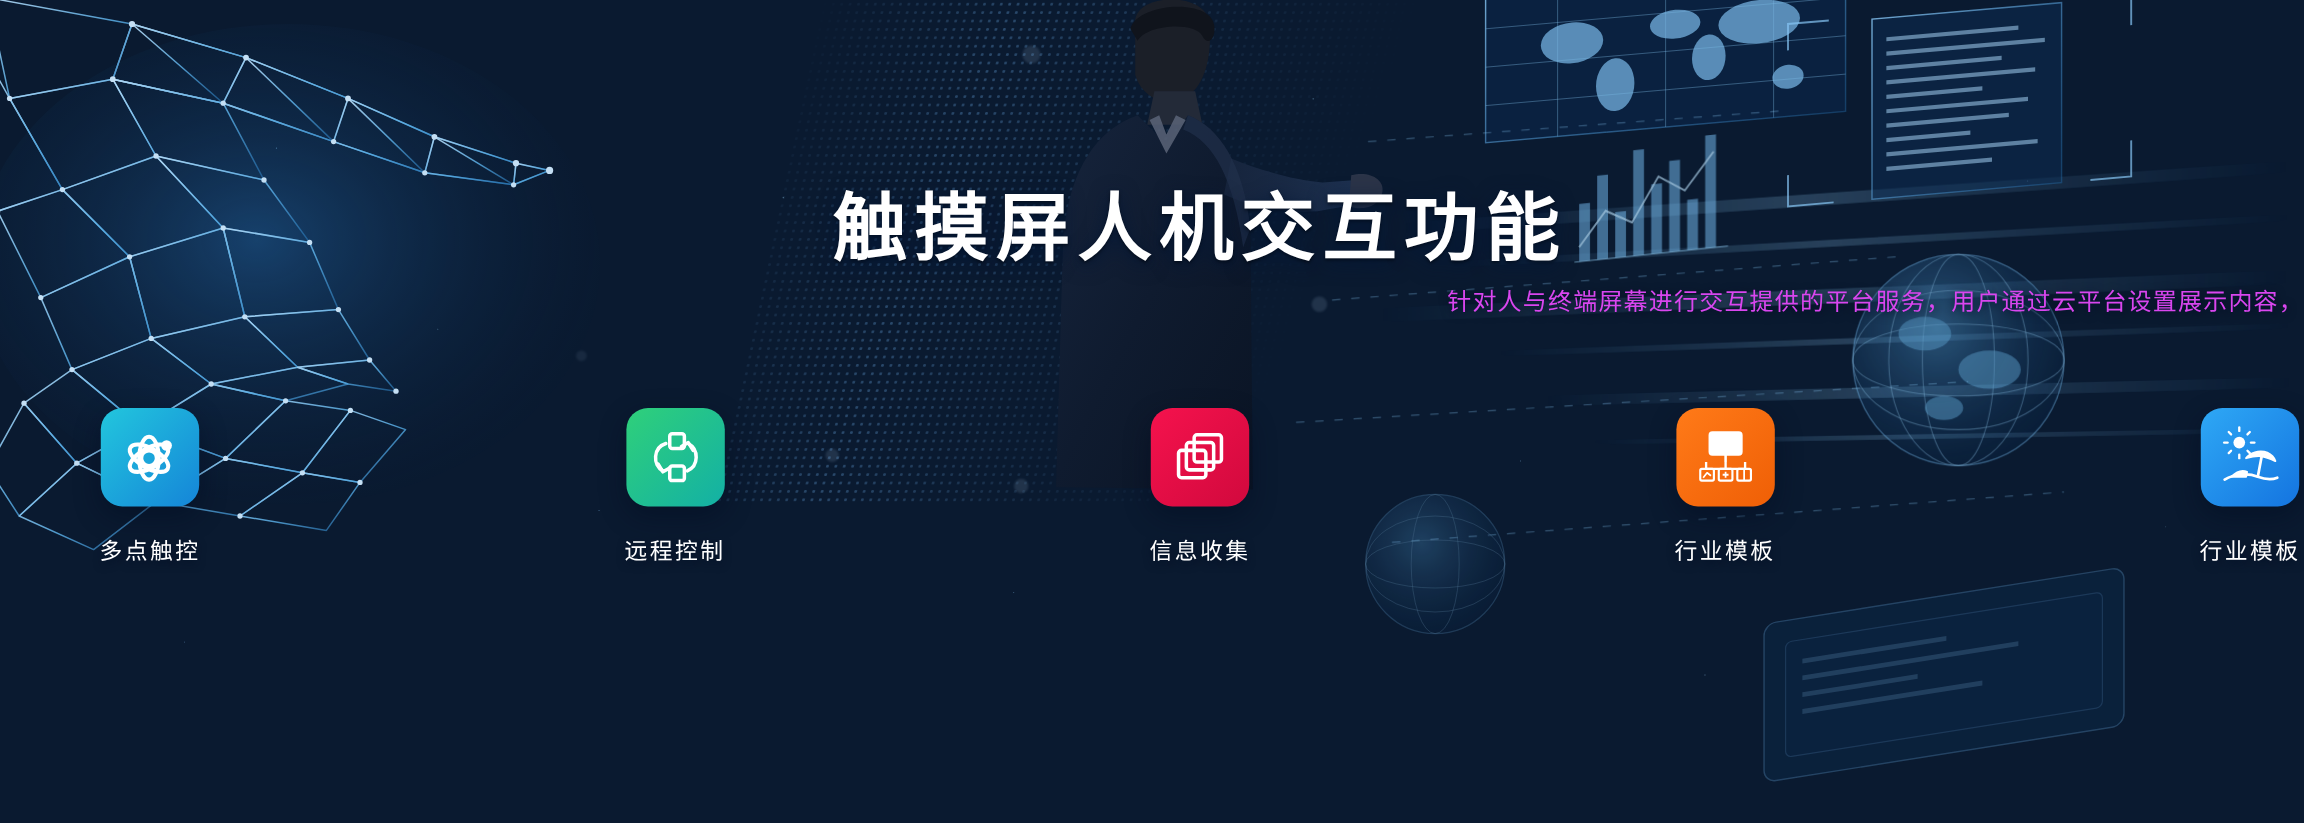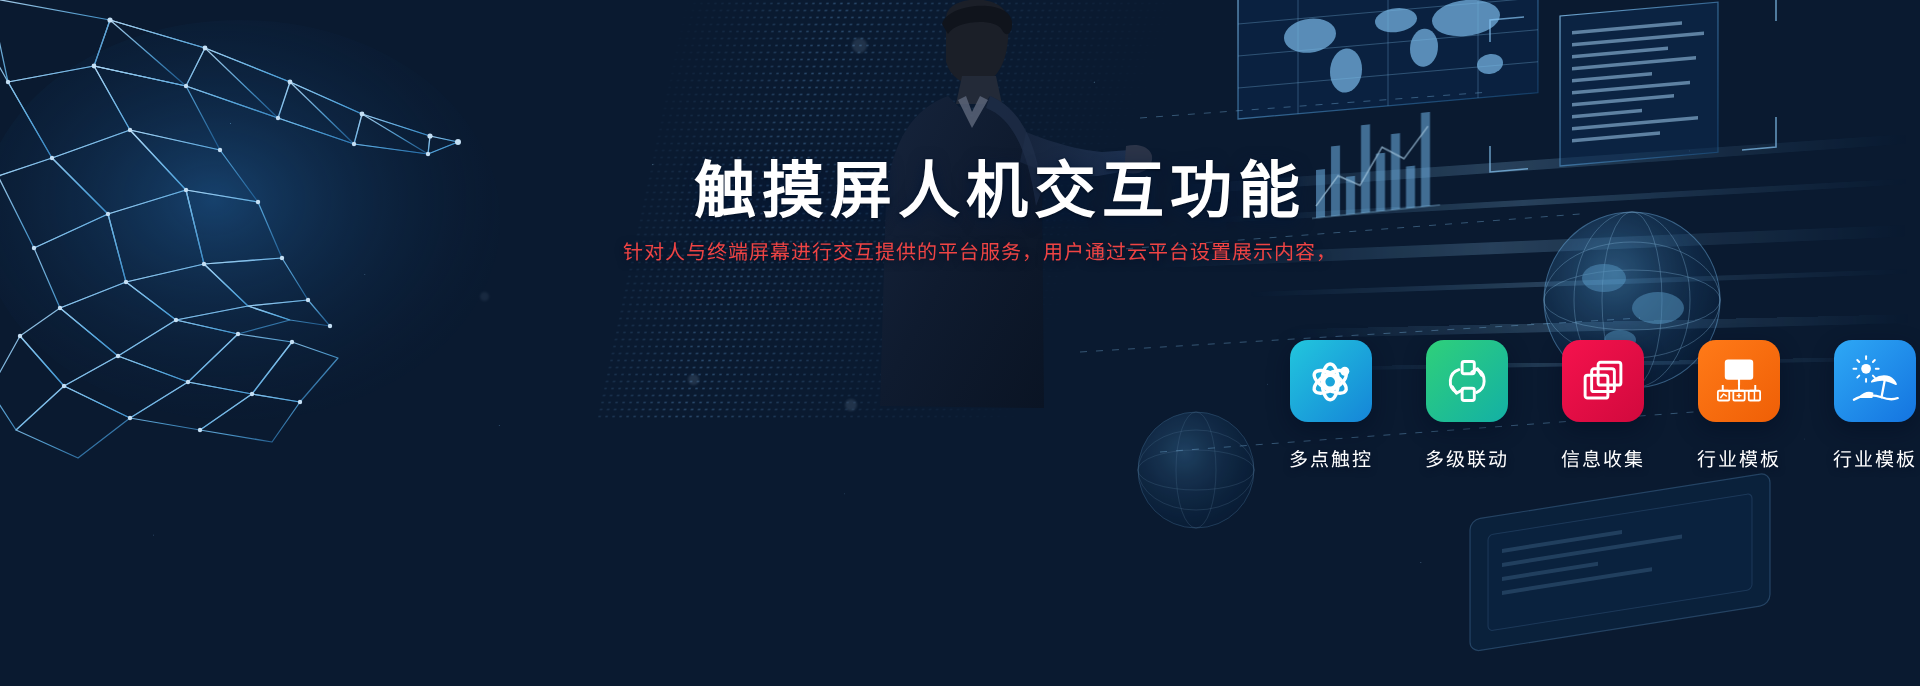--- a/index.html
+++ b/index.html
@@ -67,33 +67,33 @@
     text-align:center;
     color:#ffffff;
     font-size:62px; font-weight:bold;
     letter-spacing:6px;
     text-shadow:0 4px 16px rgba(0,22,55,.85), 0 1px 3px rgba(0,0,0,.6);
     padding-left:80px;
   }
 
   .subtitle{
     position:absolute; left:0; right:0; top:236px;
-    text-align:center;
-    color:#ef4444;
+    text-align:right;
+    color:#d946ef;
     font-size:20px; line-height:33px;
     letter-spacing:1px;
     text-shadow:0 2px 8px rgba(0,14,36,.9);
     padding-left:40px;
   }
   .subtitle div{ white-space:nowrap; }
 
   
   .features{
     position:absolute; top:340px; left:0; right:0;
-    display:flex; justify-content:flex-end; gap:46px;
+    display:flex; justify-content:space-between; gap:46px;
     padding-left:80px;
   }
   .feature{ width:90px; display:flex; flex-direction:column; align-items:center; cursor:pointer; }
 
   .tile{
     width:82px; height:82px; border-radius:18px;
     display:flex; align-items:center; justify-content:center;
     box-shadow:0 8px 22px rgba(0,10,30,.45);
   }
   .tile svg{ width:52px; height:52px; display:block; }
@@ -402,21 +402,21 @@
         <div class="tile" style="background:linear-gradient(135deg,#2fd07a 0%,#13b0a5 100%);">
           <svg viewBox="0 0 64 64" fill="none" stroke="#fff" stroke-width="3.6" stroke-linecap="round" stroke-linejoin="round">
             <rect x="26" y="8" width="15" height="15" rx="2.5"></rect>
             <rect x="26" y="41" width="15" height="15" rx="2.5"></rect>
             <path d="M22 18 C9 22 8 40 19 46"></path>
             <path d="M44 46 C56 41 56 24 45 18"></path>
             <path d="M14 39 L19 47 L26 43"></path>
             <path d="M50 25 L45 17 L38 21"></path>
           </svg>
         </div>
-        <div class="feature-label">多级联动</div>
+        <div class="feature-label">远程控制</div>
       </div>
 
       <div class="feature">
         <div class="tile" style="background:linear-gradient(135deg,#f5124d 0%,#d1093d 100%);">
           <svg viewBox="0 0 64 64" fill="none" stroke="#fff" stroke-width="3.6" stroke-linejoin="round">
             <rect x="26" y="9" width="28" height="28" rx="3"></rect>
             <rect x="18" y="17" width="28" height="28" rx="3"></rect>
             <rect x="10" y="25" width="28" height="28" rx="3"></rect>
           </svg>
         </div>

